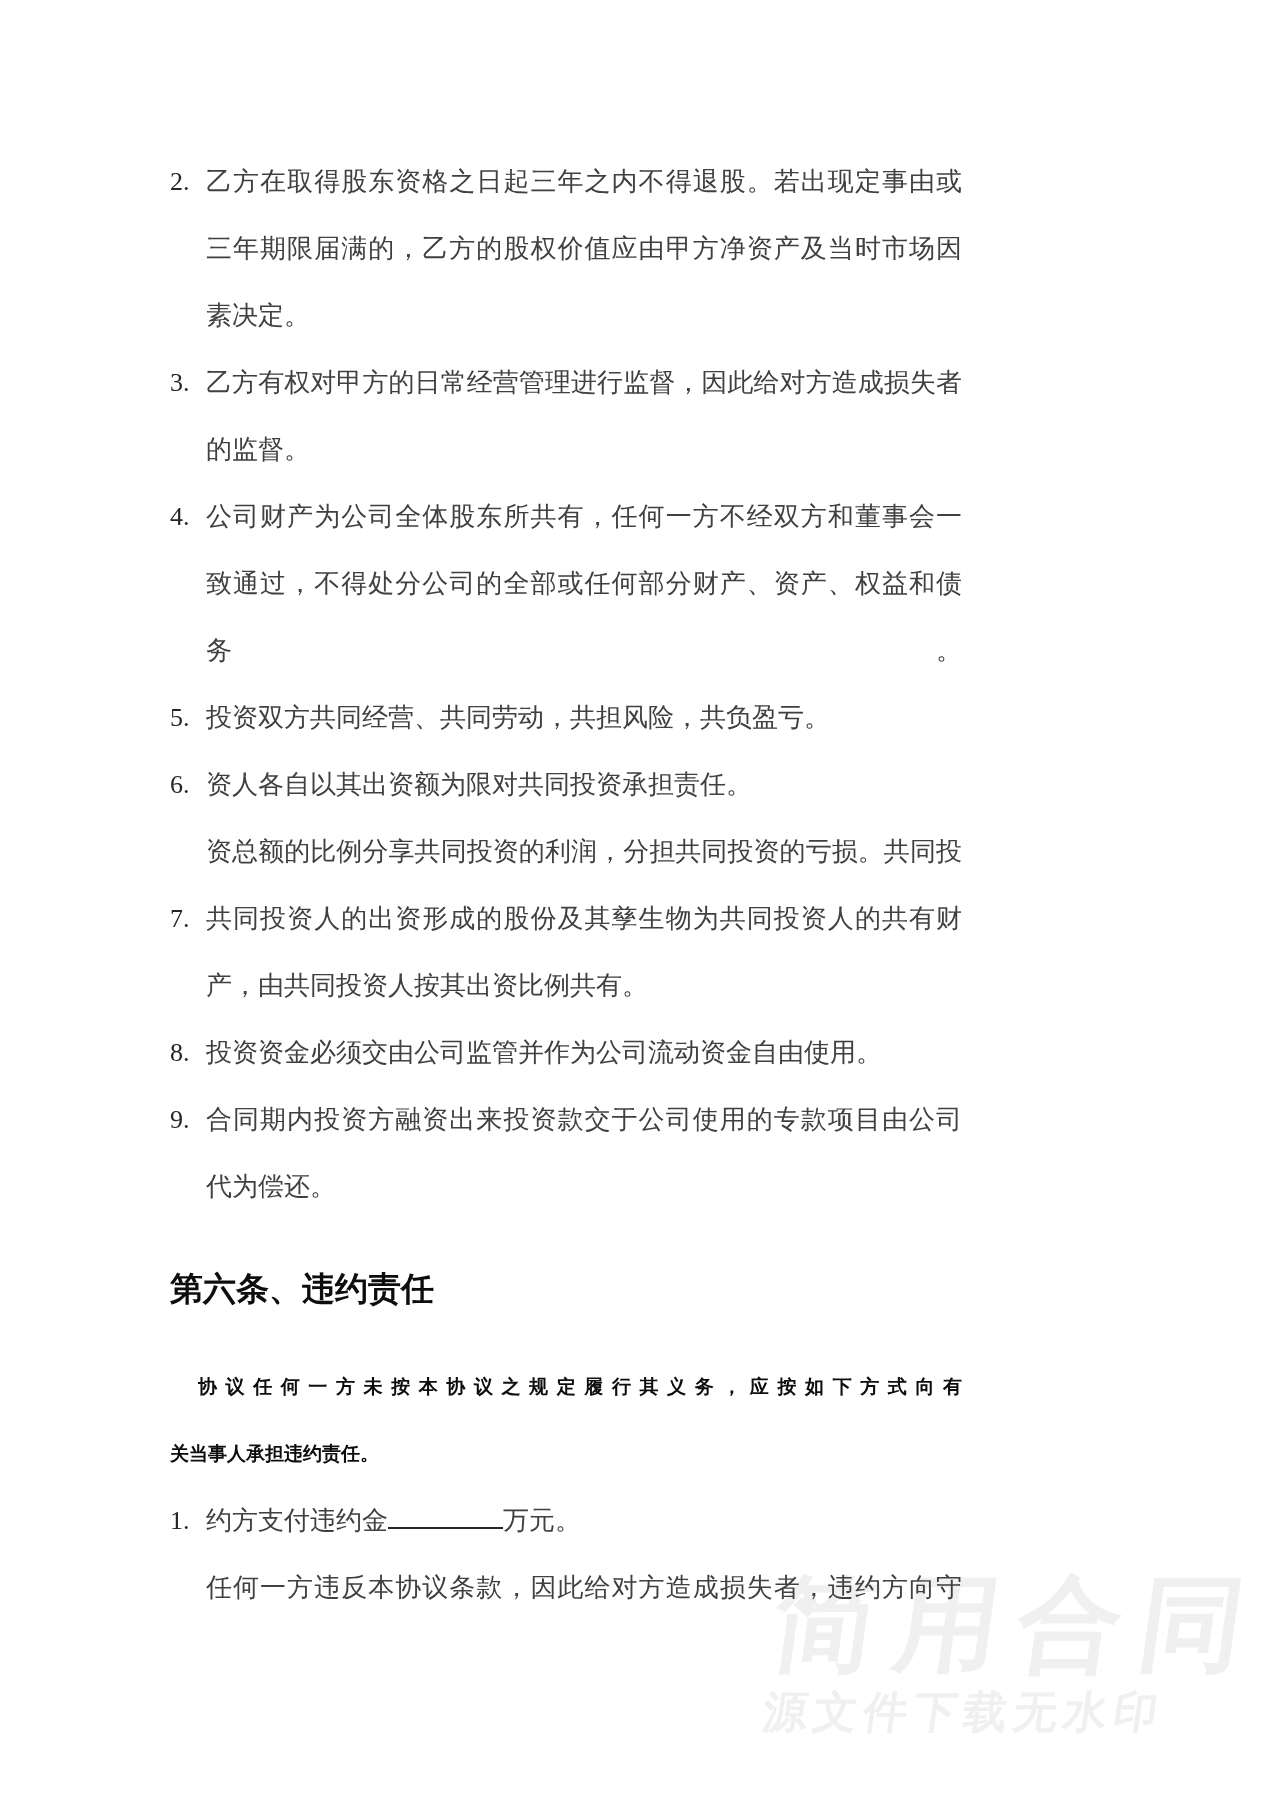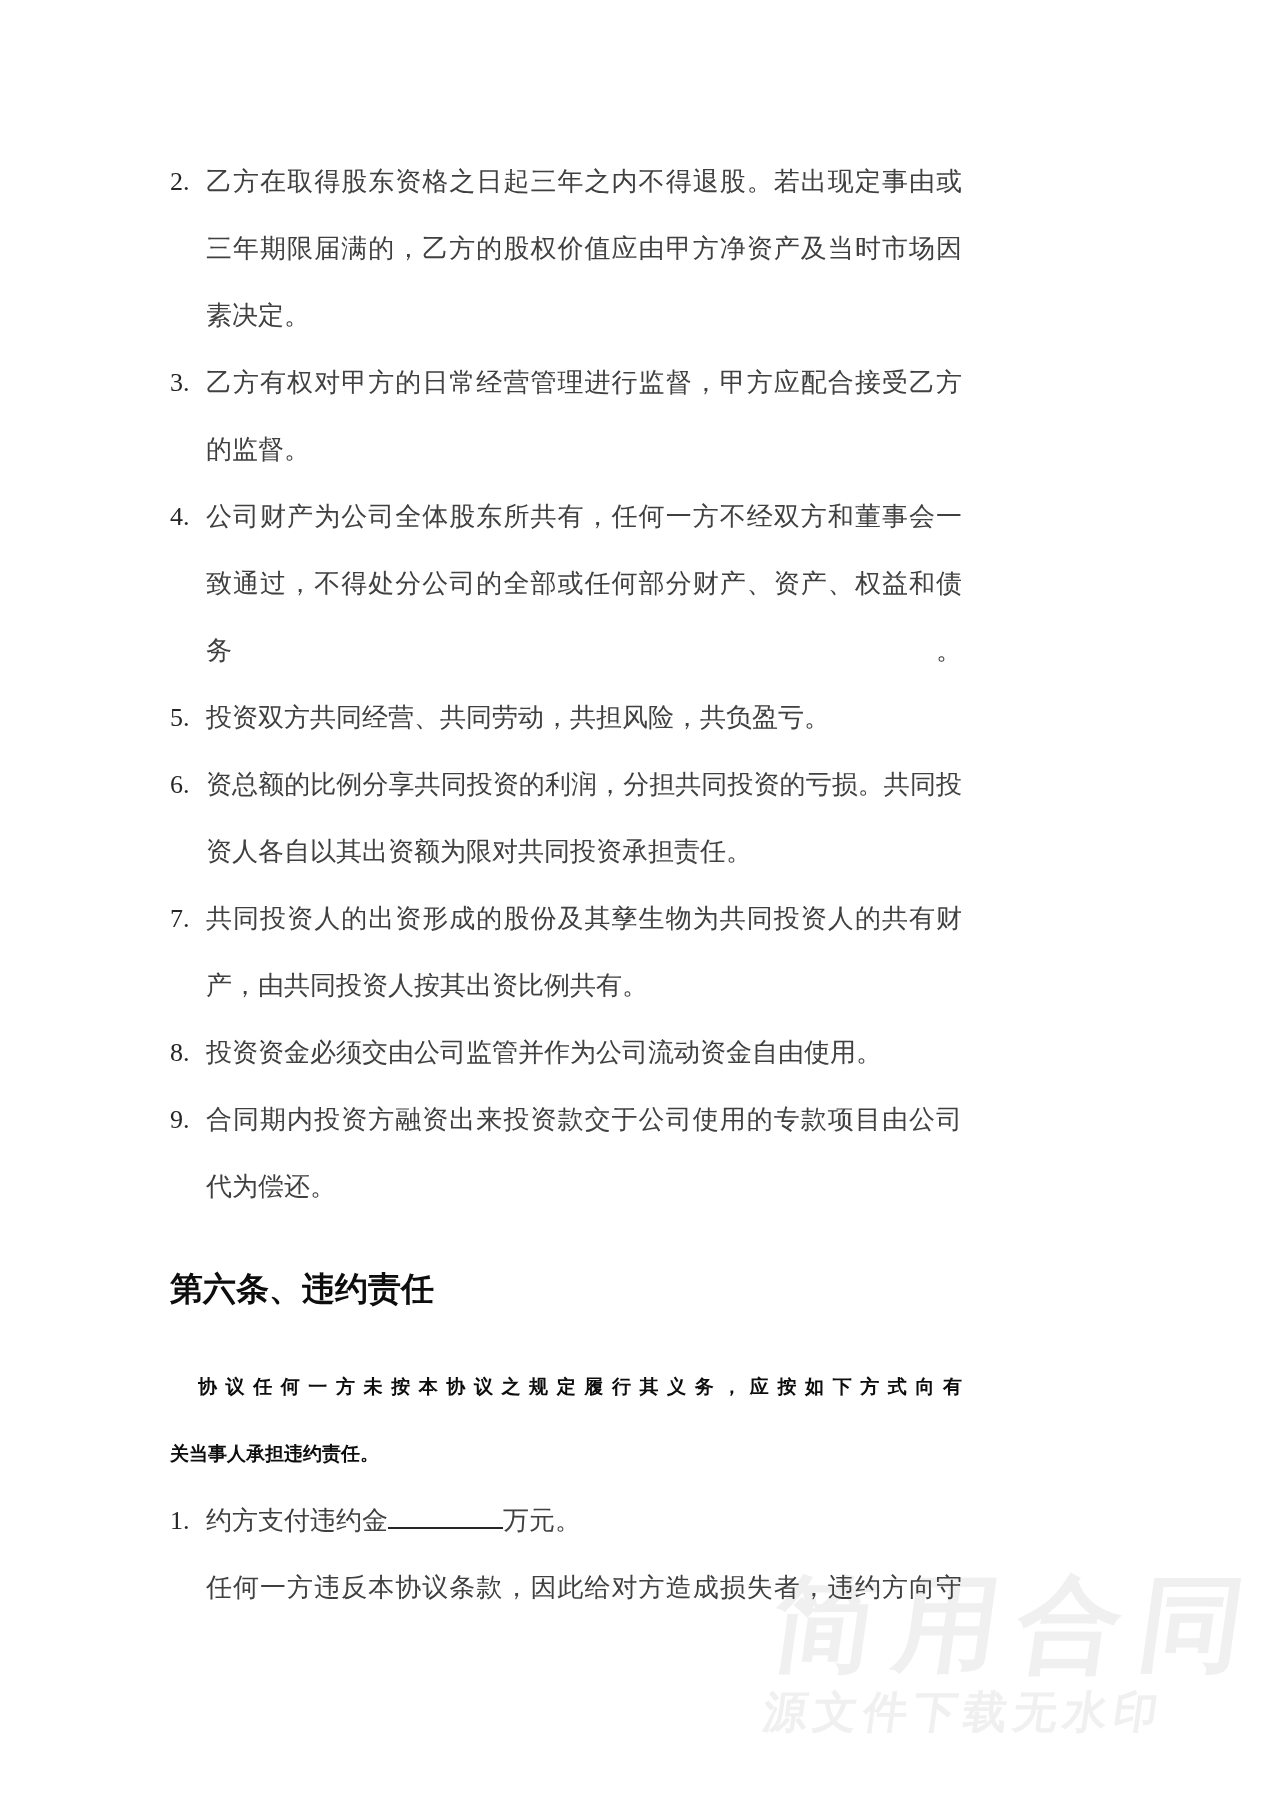--- a/index.html
+++ b/index.html
@@ -80,21 +80,21 @@
       <div class="lines">
         <div class="line full">乙方在取得股东资格之日起三年之内不得退股。若出现定事由或</div>
         <div class="line full">三年期限届满的，乙方的股权价值应由甲方净资产及当时市场因</div>
         <div class="line">素决定。</div>
       </div>
     </div>
 
     <div class="item">
       <div class="num">3.</div>
       <div class="lines">
-        <div class="line full">乙方有权对甲方的日常经营管理进行监督，甲方应配合接受乙方</div>
+        <div class="line full">乙方有权对甲方的日常经营管理进行监督，因此给对方造成损失者</div>
         <div class="line">的监督。</div>
       </div>
     </div>
 
     <div class="item">
       <div class="num">4.</div>
       <div class="lines">
         <div class="line full">公司财产为公司全体股东所共有，任何一方不经双方和董事会一</div>
         <div class="line full">致通过，不得处分公司的全部或任何部分财产、资产、权益和债务。</div>
       </div>
@@ -103,22 +103,22 @@
     <div class="item">
       <div class="num">5.</div>
       <div class="lines">
         <div class="line">投资双方共同经营、共同劳动，共担风险，共负盈亏。</div>
       </div>
     </div>
 
     <div class="item">
       <div class="num">6.</div>
       <div class="lines">
+        <div class="line">资人各自以其出资额为限对共同投资承担责任。</div>
         <div class="line full">资总额的比例分享共同投资的利润，分担共同投资的亏损。共同投</div>
-        <div class="line">资人各自以其出资额为限对共同投资承担责任。</div>
       </div>
     </div>
 
     <div class="item">
       <div class="num">7.</div>
       <div class="lines">
         <div class="line full">共同投资人的出资形成的股份及其孳生物为共同投资人的共有财</div>
         <div class="line">产，由共同投资人按其出资比例共有。</div>
       </div>
     </div>

